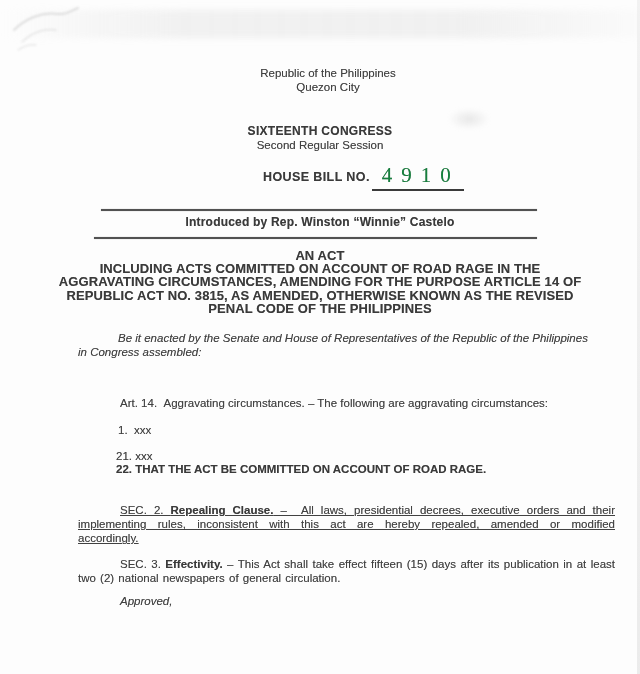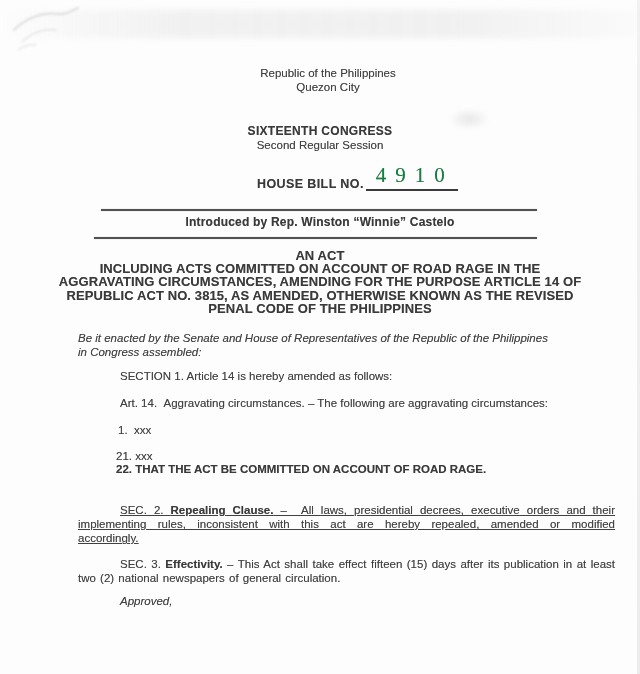--- a/index.html
+++ b/index.html
@@ -32,21 +32,21 @@
   }
 
   
   .center-block { position:absolute; left:0; width:640px; text-align:center; }
   .hdr-top { top:66px; font-size:11.5px; line-height:14px;padding-left:8px; }
   .hdr-congress { top:124px; font-size:11.5px; line-height:14px;text-align:center; }
   .chamber { font-size:12.5px; letter-spacing:0.3px; }
   .congress-name { font-size:12px; letter-spacing:0.3px; }
 
   
-  .bill-row { position:absolute; left:257px; top:163px; display:flex; align-items:flex-end; }
+  .bill-row { position:absolute; left:263px; top:163px; display:flex; align-items:center; }
   .bill-label { font-size:12.5px; letter-spacing:0.4px; }
   .bill-number-wrap {
     margin-left:2px; padding:0 4px 1px 10px;
     border-bottom:2px solid #3b3b3b;
   }
   .bill-number {
     font-family:"Liberation Serif", serif;
     font-size:21px; letter-spacing:9px; color:#15803d;
   }
 
@@ -56,21 +56,21 @@
   .rule-2 { left:94px; top:237px; width:443px; }
 
   .introduced { top:215px; font-size:12px; letter-spacing:0.2px; }
 
   
   .act-title { top:249px; font-size:13px; line-height:13.2px; letter-spacing:0.1px; }
 
   
   .body-col { position:absolute; left:78px; width:537px; font-size:11.5px; line-height:14.2px; }
   .enacting { top:331px; text-align:justify; }
-  .one-line { white-space:nowrap; }
+  .one-line { white-space:nowrap;margin-left:40px; }
   .section1 { top:369px; text-indent:42px; }
   .art14 { top:396px; text-indent:42px; }
   .item { position:absolute; left:116px; font-size:11.5px; }
   .item-1 { top:424px; left:118px; }
   .item-21 { top:450px; }
   .item-22 { top:463px; }
   .sec2 { top:503px; text-align:justify; text-indent:42px; word-spacing:2.5px;text-decoration:underline; }
   .sec3 { top:557px; text-align:justify; text-indent:42px; word-spacing:1px; }
   .approved { top:595px; left:120px; position:absolute; font-size:11.5px; }
 </style>
@@ -113,21 +113,20 @@
     <div>AGGRAVATING CIRCUMSTANCES, AMENDING FOR THE PURPOSE ARTICLE 14 OF</div>
     <div>REPUBLIC ACT NO. 3815, AS AMENDED, OTHERWISE KNOWN AS THE REVISED</div>
     <div>PENAL CODE OF THE PHILIPPINES</div>
   </div>
 
   <div class="body-col enacting txt italic">
     <div class="one-line">Be it enacted by the Senate and House of Representatives of the Republic of the Philippines</div>
     <div>in Congress assembled:</div>
   </div>
 
-  <div class="body-col section1 txt">SECTION 1. Article 14 is hereby amended as follows:</div>
   <div class="body-col art14 txt">Art. 14. &nbsp;Aggravating circumstances. – The following are aggravating circumstances:</div>
 
   <div class="item item-1 txt">1. &nbsp;xxx</div>
   <div class="item item-21 txt">21. xxx</div>
   <div class="item item-22 txt bold">22. THAT THE ACT BE COMMITTED ON ACCOUNT OF ROAD RAGE.</div>
 
   <div class="body-col sec2 txt">
     <span>SEC. 2. </span><span class="bold">Repealing Clause.</span><span> – &nbsp;All laws, presidential decrees, executive orders and their implementing rules, inconsistent with this act are hereby repealed, amended or modified accordingly.</span>
   </div>
 

